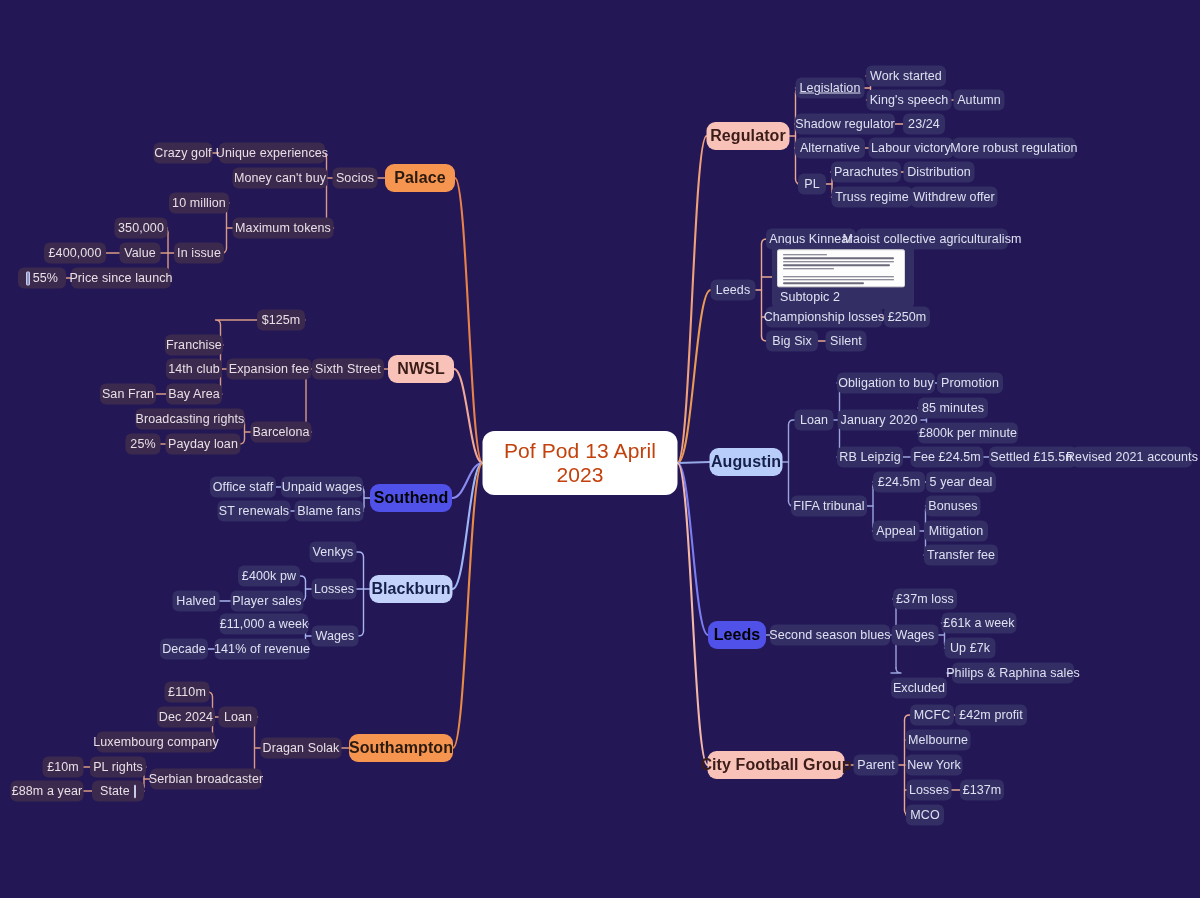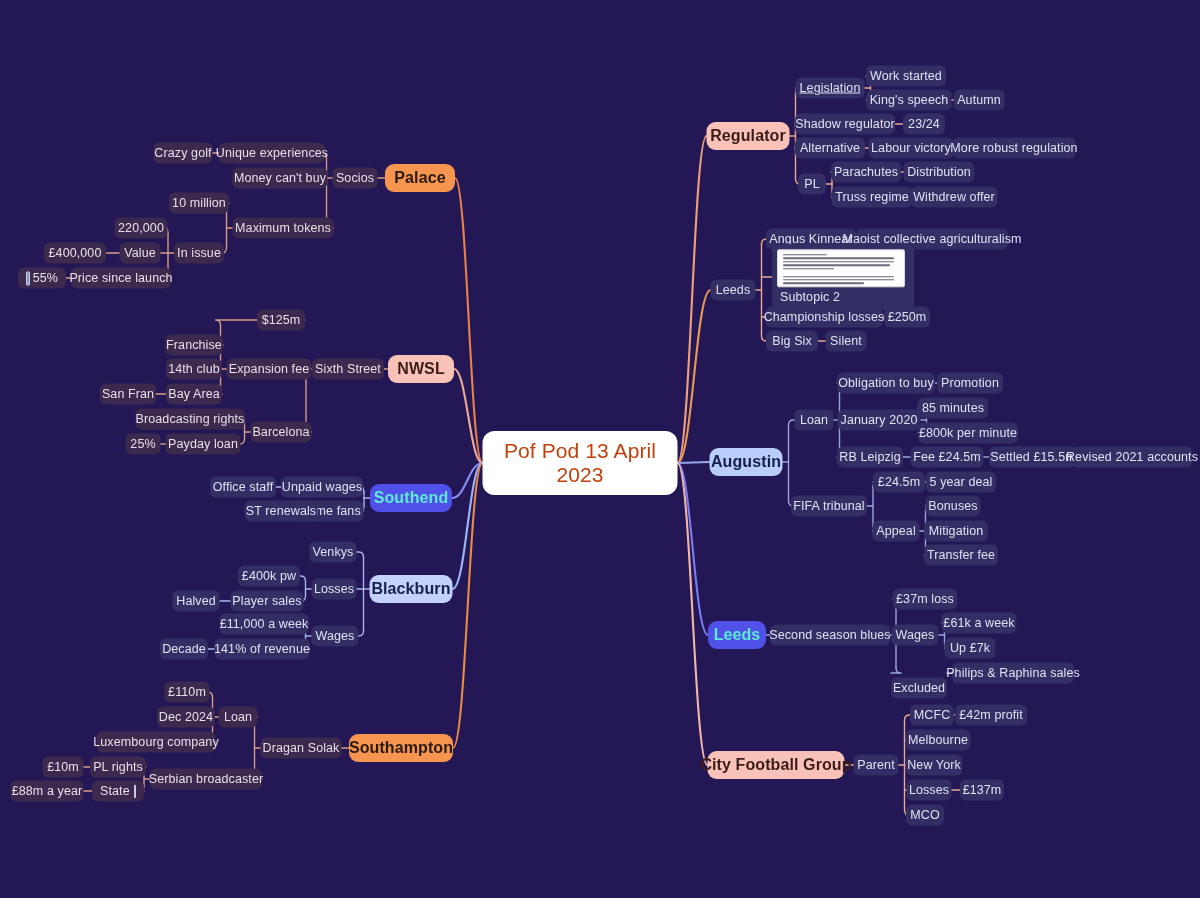--- a/index.html
+++ b/index.html
@@ -41,21 +41,21 @@
 
   
   .n-main{
     font-size:16px;
     border-radius:9px;
     padding:0 16px;
     font-weight:600;
   }
   .c-orange   {background:#f69550;color:#2a1a10;}
   .c-salmon   {background:#f9c2b8;color:#3a1c19;}
-  .c-indigo   {background:#4f51e8;color:#5eead4;}
+  .c-indigo   {background:#4f51e8;color:#000000;}
   .c-periwink {background:#b9cdfb;color:#14204a;}
   .c-lightlav {background:#c3d2fb;color:#16204a;}
 
   
   .n-sub{
     font-size:12.5px;
     border-radius:6px;
     padding:0 8px;
     height:21px;
   }
@@ -473,21 +473,21 @@
     <div class="node n-sub warm" style="left: 283px; top: 228px; width: 101px; height: 21px;">
       <span>Maximum tokens</span>
     </div>
     <div class="node n-sub warm" style="left: 199px; top: 203px; width: 60px; height: 21px;">
       <span>10 million</span>
     </div>
     <div class="node n-sub warm" style="left: 199px; top: 253px; width: 50px; height: 21px;">
       <span>In issue</span>
     </div>
     <div class="node n-sub warm" style="left: 141px; top: 228px; width: 53px; height: 21px;">
-      <span>220,000</span>
+      <span>350,000</span>
     </div>
     <div class="node n-sub warm" style="left: 140px; top: 253px; width: 41px; height: 21px;">
       <span>Value</span>
     </div>
     <div class="node n-sub warm" style="left: 75px; top: 253px; width: 62px; height: 21px;">
       <span>£400,000</span>
     </div>
     <div class="node n-sub warm" style="left: 121px; top: 278px; width: 100px; height: 21px;">
       <span>Price since launch</span>
     </div>
@@ -536,21 +536,21 @@
     </div>
     <div class="node n-sub cool" style="left: 322px; top: 487px; width: 82px; height: 21px;">
       <span>Unpaid wages</span>
     </div>
     <div class="node n-sub cool" style="left: 243px; top: 487px; width: 66px; height: 21px;">
       <span>Office staff</span>
     </div>
     <div class="node n-sub cool" style="left: 329px; top: 511px; width: 69px; height: 21px;">
       <span>Blame fans</span>
     </div>
-    <div class="node n-sub cool" style="left: 254px; top: 511px; width: 73px; height: 21px; margin-left: 27px;">
+    <div class="node n-sub cool" style="left: 254px; top: 511px; width: 73px; height: 21px;">
       <span>ST renewals</span>
     </div>
     <div class="node n-main c-lightlav" style="left: 411px; top: 589px; width: 83px; height: 28px;">
       <span>Blackburn</span>
     </div>
     <div class="node n-sub cool" style="left: 333px; top: 552px; width: 47px; height: 21px;">
       <span>Venkys</span>
     </div>
     <div class="node n-sub cool" style="left: 334px; top: 589px; width: 45px; height: 21px;">
       <span>Losses</span>

